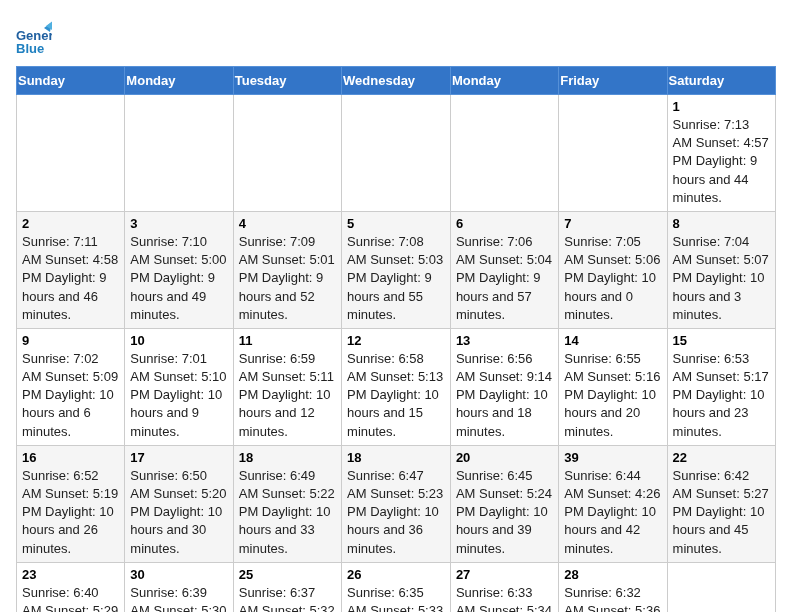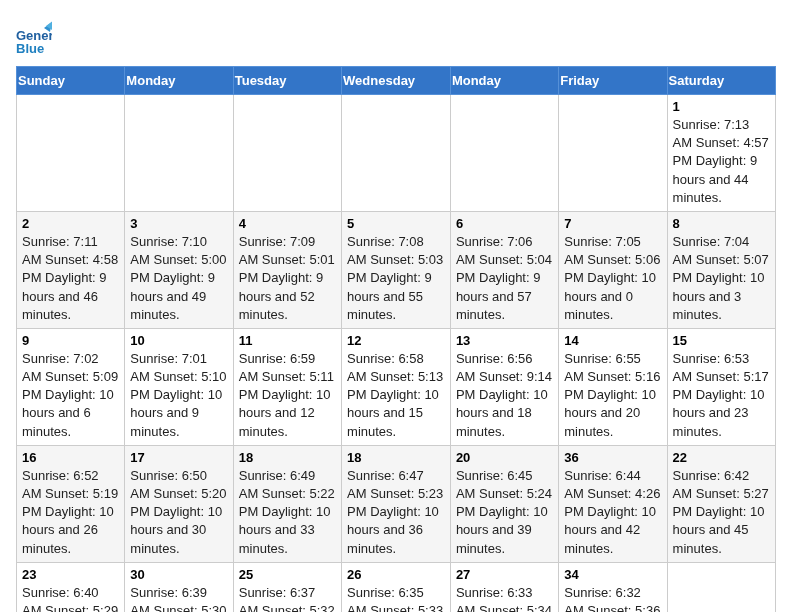--- a/index.html
+++ b/index.html
@@ -238,21 +238,21 @@
 Sunset: 5:23 PM
 Daylight: 10 hours and 36 minutes.</div>
         </td>
         <td>
           <span class="day-number">20</span>
           <div class="day-info">Sunrise: 6:45 AM
 Sunset: 5:24 PM
 Daylight: 10 hours and 39 minutes.</div>
         </td>
         <td>
-          <span class="day-number">36</span>
+          <span class="day-number">39</span>
           <div class="day-info">Sunrise: 6:44 AM
 Sunset: 4:26 PM
 Daylight: 10 hours and 42 minutes.</div>
         </td>
         <td>
           <span class="day-number">22</span>
           <div class="day-info">Sunrise: 6:42 AM
 Sunset: 5:27 PM
 Daylight: 10 hours and 45 minutes.</div>
         </td>
@@ -282,21 +282,21 @@
 Sunset: 5:33 PM
 Daylight: 10 hours and 57 minutes.</div>
         </td>
         <td>
           <span class="day-number">27</span>
           <div class="day-info">Sunrise: 6:33 AM
 Sunset: 5:34 PM
 Daylight: 11 hours and 1 minute.</div>
         </td>
         <td>
-          <span class="day-number">34</span>
+          <span class="day-number">28</span>
           <div class="day-info">Sunrise: 6:32 AM
 Sunset: 5:36 PM
 Daylight: 11 hours and 4 minutes.</div>
         </td>
         <td class="empty"></td>
       </tr>
     </tbody>
 </table>
 
 </body></html>

